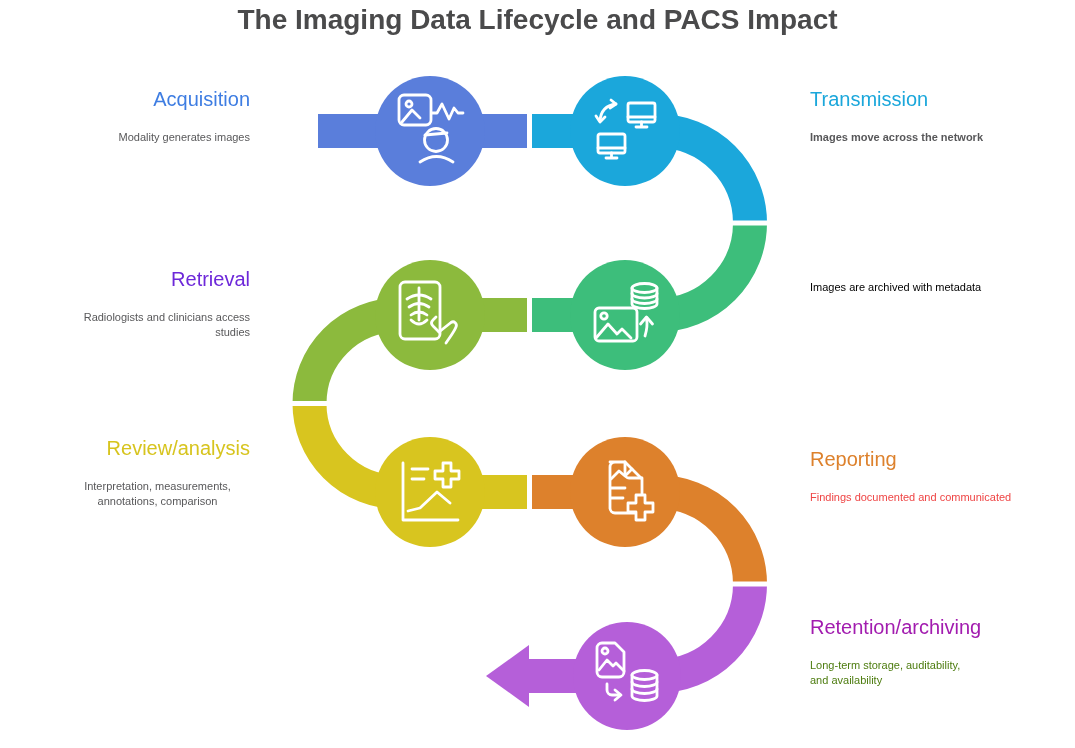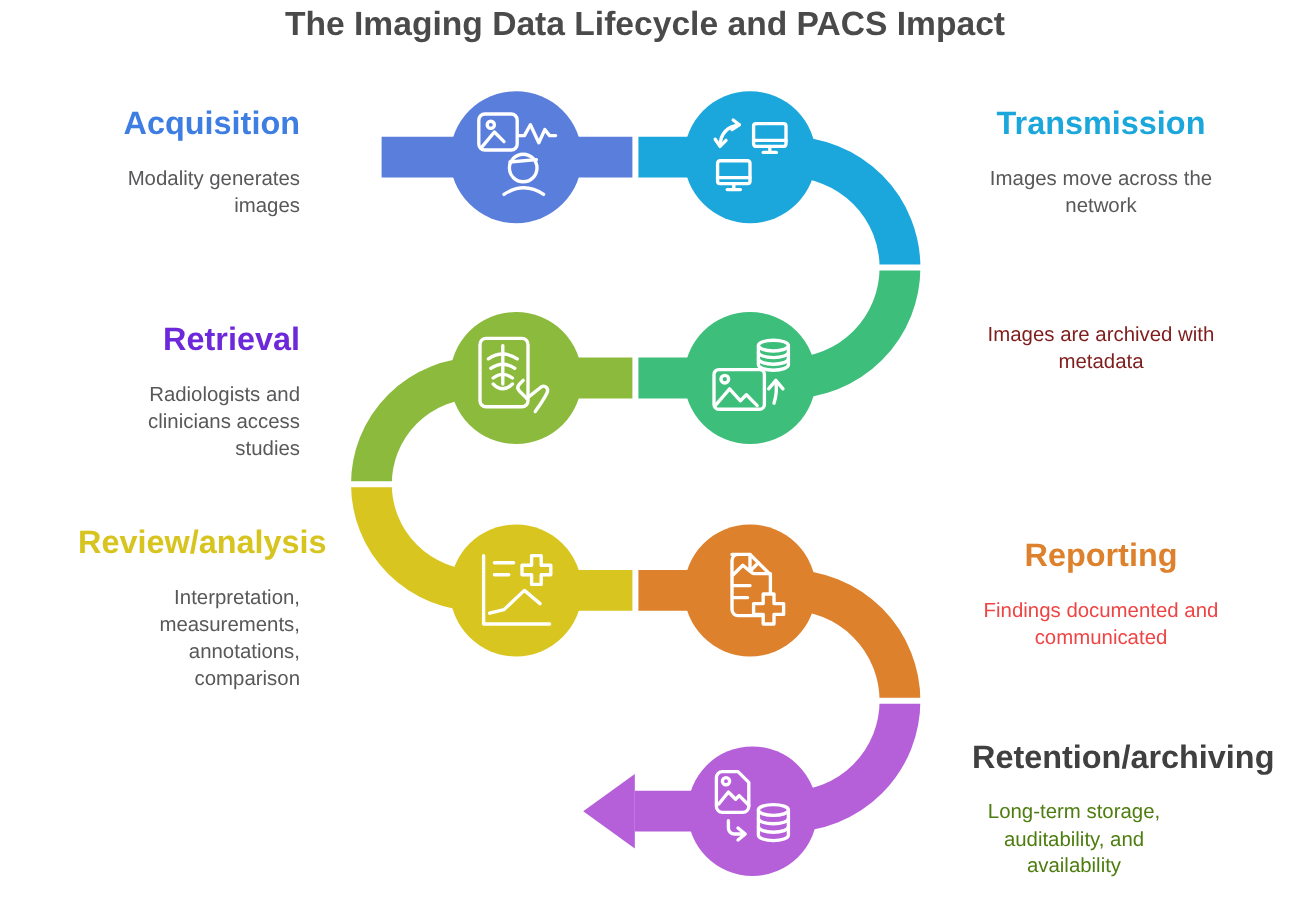--- a/index.html
+++ b/index.html
@@ -6,24 +6,24 @@
   .canvas {
     position:relative; width:1075px; height:748px; overflow:hidden;
     background:#ffffff; font-family:"Liberation Sans", sans-serif;
   }
   .page-title {
     position:absolute; top:4px; left:0; width:100%;
     text-align:center; font-size:28px; font-weight:bold; margin:0;
   }
   .flow-svg { position:absolute; top:0; left:0; }
   .stage { position:absolute; }
-  .stage h2 { font-size:27px; font-weight:bold; margin:0 0 19px 0; line-height:1.15; }
-  .stage p  { font-size:17px; margin:0; line-height:1.33; }
+  .stage h2 { font-size:20px; font-weight:normal; margin:0 0 19px 0; line-height:1.15; }
+  .stage p  { font-size:11px; margin:0; line-height:1.33; }
   .stage.left  { text-align:right; }
-  .stage.right { text-align:center; }
+  .stage.right { text-align:left; }
   .pos-acquisition  { left:65px;  top:88px;  width:185px; }
   .pos-transmission { left:810px; top:88px;  width:215px; }
   .pos-retrieval    { left:65px;  top:268px; width:185px; }
   .pos-storage      { left:810px; top:268px; width:215px; }
   .pos-review       { left:65px;  top:437px; width:185px; }
   .pos-reporting    { left:810px; top:448px; width:215px; }
   .pos-retention    { left:810px; top:616px; width:170px; }
 </style>
 </head>
 <body>
@@ -142,40 +142,40 @@
     </g>
   </svg>
 
   <div class="stage left pos-acquisition">
     <h2 style="color: rgb(62, 125, 226);">Acquisition</h2>
     <p style="color: rgb(88, 88, 90);">Modality generates images</p>
   </div>
 
   <div class="stage right pos-transmission">
     <h2 style="color: rgb(27, 167, 219);">Transmission</h2>
-    <p style="color: rgb(88, 88, 90);">Images move across the network</p>
+    <p style="color: rgb(88, 88, 90); font-weight: bold;">Images move across the network</p>
   </div>
 
   <div class="stage right pos-storage">
-    <p style="color: #7f1d1d;">Images are archived with metadata</p>
+    <p style="color: #000000; margin-top: 12px;">Images are archived with metadata</p>
   </div>
 
   <div class="stage left pos-retrieval">
     <h2 style="color: #6d28d9;">Retrieval</h2>
     <p style="color: rgb(88, 88, 90);">Radiologists and clinicians access studies</p>
   </div>
 
   <div class="stage left pos-review">
     <h2 style="color: rgb(215, 196, 30);">Review/analysis</h2>
-    <p style="color: rgb(88, 88, 90);">Interpretation, measurements, annotations, comparison</p>
+    <p style="color: rgb(88, 88, 90); text-align: center;">Interpretation, measurements, annotations, comparison</p>
   </div>
 
   <div class="stage right pos-reporting">
     <h2 style="color: rgb(221, 129, 44);">Reporting</h2>
     <p style="color: #ef4444;">Findings documented and communicated</p>
   </div>
 
   <div class="stage right pos-retention">
-    <h2 style="color: #404040;">Retention/archiving</h2>
+    <h2 style="color: #a21caf;">Retention/archiving</h2>
     <p style="color: #4d7c0f;">Long-term storage, auditability, and availability</p>
   </div>
 
 </div>
 
 </body></html>

